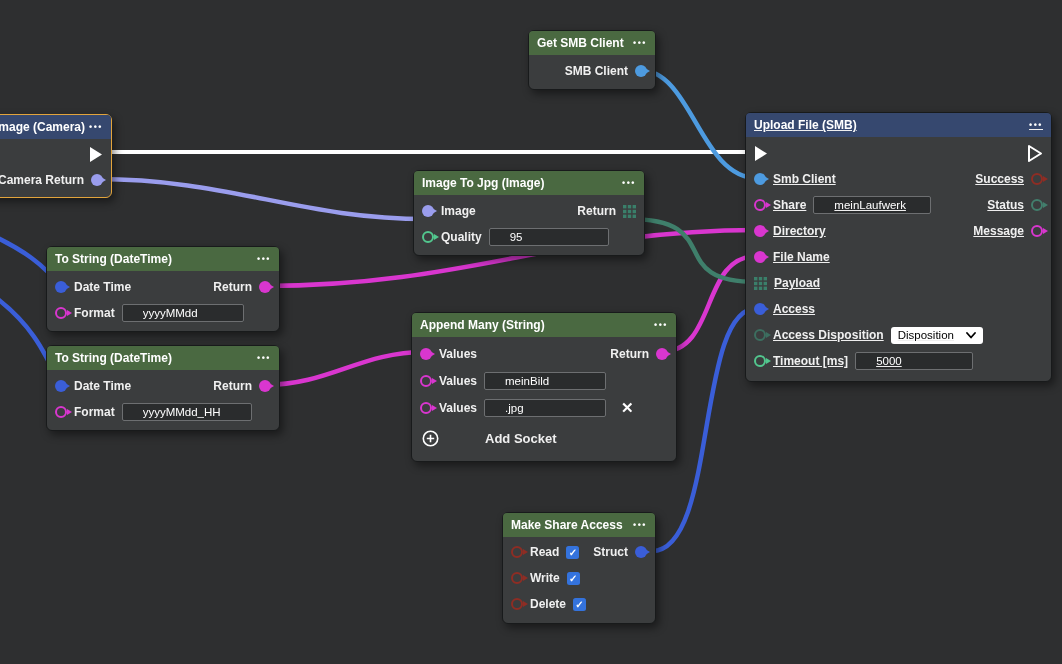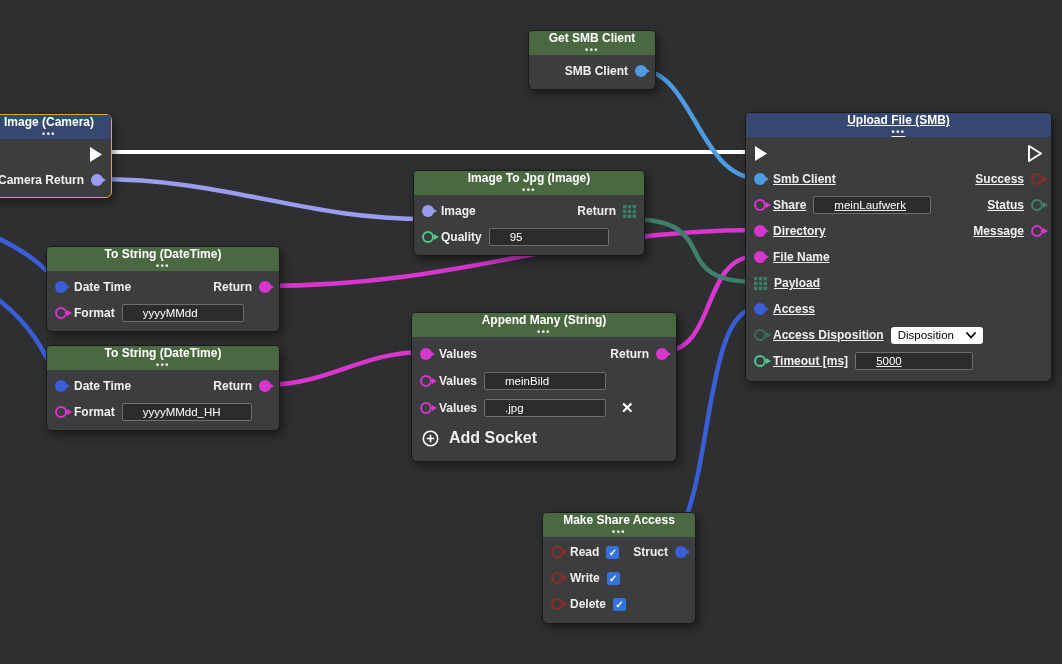--- a/index.html
+++ b/index.html
@@ -3,21 +3,21 @@
 <meta charset="utf-8">
 <style>
   html,body{margin:0;padding:0;background:#2e2f30;}
   .canvas{position:relative;width:1062px;height:664px;overflow:hidden;
     background:#2e2f30;font-family:"Liberation Sans",sans-serif;}
   svg.wires{position:absolute;left:0;top:0;z-index:0;}
   .node{position:absolute;z-index:2;background:#3b3d3e;border:1.5px solid #181a1b;
     border-radius:6px;box-shadow:3px 4px 8px rgba(0,0,0,.45);color:#efefef;}
   .node.selected{border:1.5px solid #e2a43c;}
   .hdr{height:24px;display:flex;align-items:center;justify-content:space-between;
-    padding:0 8px;border-radius:4px 4px 0 0;font-size:12px;font-weight:bold;color:#fff;flex-direction:column;}
+    padding:0 8px;border-radius:4px 4px 0 0;font-size:12px;font-weight:bold;color:#fff;}
   .hdr-green{background:#4a6941;}
   .hdr-blue{background:#36486f;}
   .menu-dots{font-size:9px;letter-spacing:1.5px;color:#fff;cursor:pointer;line-height:1;}
   .body{padding:3px 0 5px 0;}
   .row{display:flex;align-items:center;height:26px;padding:0 8px;gap:7px;
     font-size:12px;font-weight:bold;color:#f0f0f0;}
   .row .right{margin-left:auto;display:flex;align-items:center;gap:7px;}
   .port{width:12px;height:12px;border-radius:50%;position:relative;flex:none;box-sizing:border-box;}
   .p-fill{background:currentColor;}
   .p-out{border:2.5px solid currentColor;background:transparent;}
@@ -197,21 +197,21 @@
         <span class="port p-out c-mag"></span>
         <span>Values</span>
         <input class="txtbox" style="width: 80px;" value=".jpg">
         <span class="xbtn">✕</span>
       </div>
       <div class="addsock">
         <svg width="17" height="17" viewBox="0 0 17 17">
           <circle cx="8.5" cy="8.5" r="7.2" stroke="#fff" fill="none" stroke-width="1.6"></circle>
           <path d="M8.5 4.8 V12.2 M4.8 8.5 H12.2" stroke="#fff" stroke-width="1.6"></path>
         </svg>
-        <span style="font-size:16px;font-weight:bold;">Add Socket</span>
+        <span style="font-size:13px;font-weight:bold;margin-left:36px;">Add Socket</span>
       </div>
     </div>
   </div>
 
   <div class="node" style="left:745px;top:112px;width:305px;text-decoration:underline;">
     <div class="hdr hdr-blue">
       <span>Upload File (SMB)</span>
       <span class="menu-dots">•••</span>
     </div>
     <div class="body" style="padding-bottom:7px;">
@@ -285,21 +285,21 @@
         </span>
       </div>
       <div class="row">
         <span class="port p-out c-green"></span>
         <span>Timeout [ms]</span>
         <input class="txtbox" style="width: 76px;" value="5000">
       </div>
     </div>
   </div>
 
-  <div class="node" style="left:542px;top:512px;width:152px;">
+  <div class="node" style="left:502px;top:512px;width:152px;">
     <div class="hdr hdr-green">
       <span>Make Share Access</span>
       <span class="menu-dots">•••</span>
     </div>
     <div class="body" style="padding-top:2px;padding-bottom:6px;">
       <div class="row">
         <span class="port p-out c-red"></span>
         <span>Read</span>
         <span class="checkbox">✓</span>
         <span class="right">

